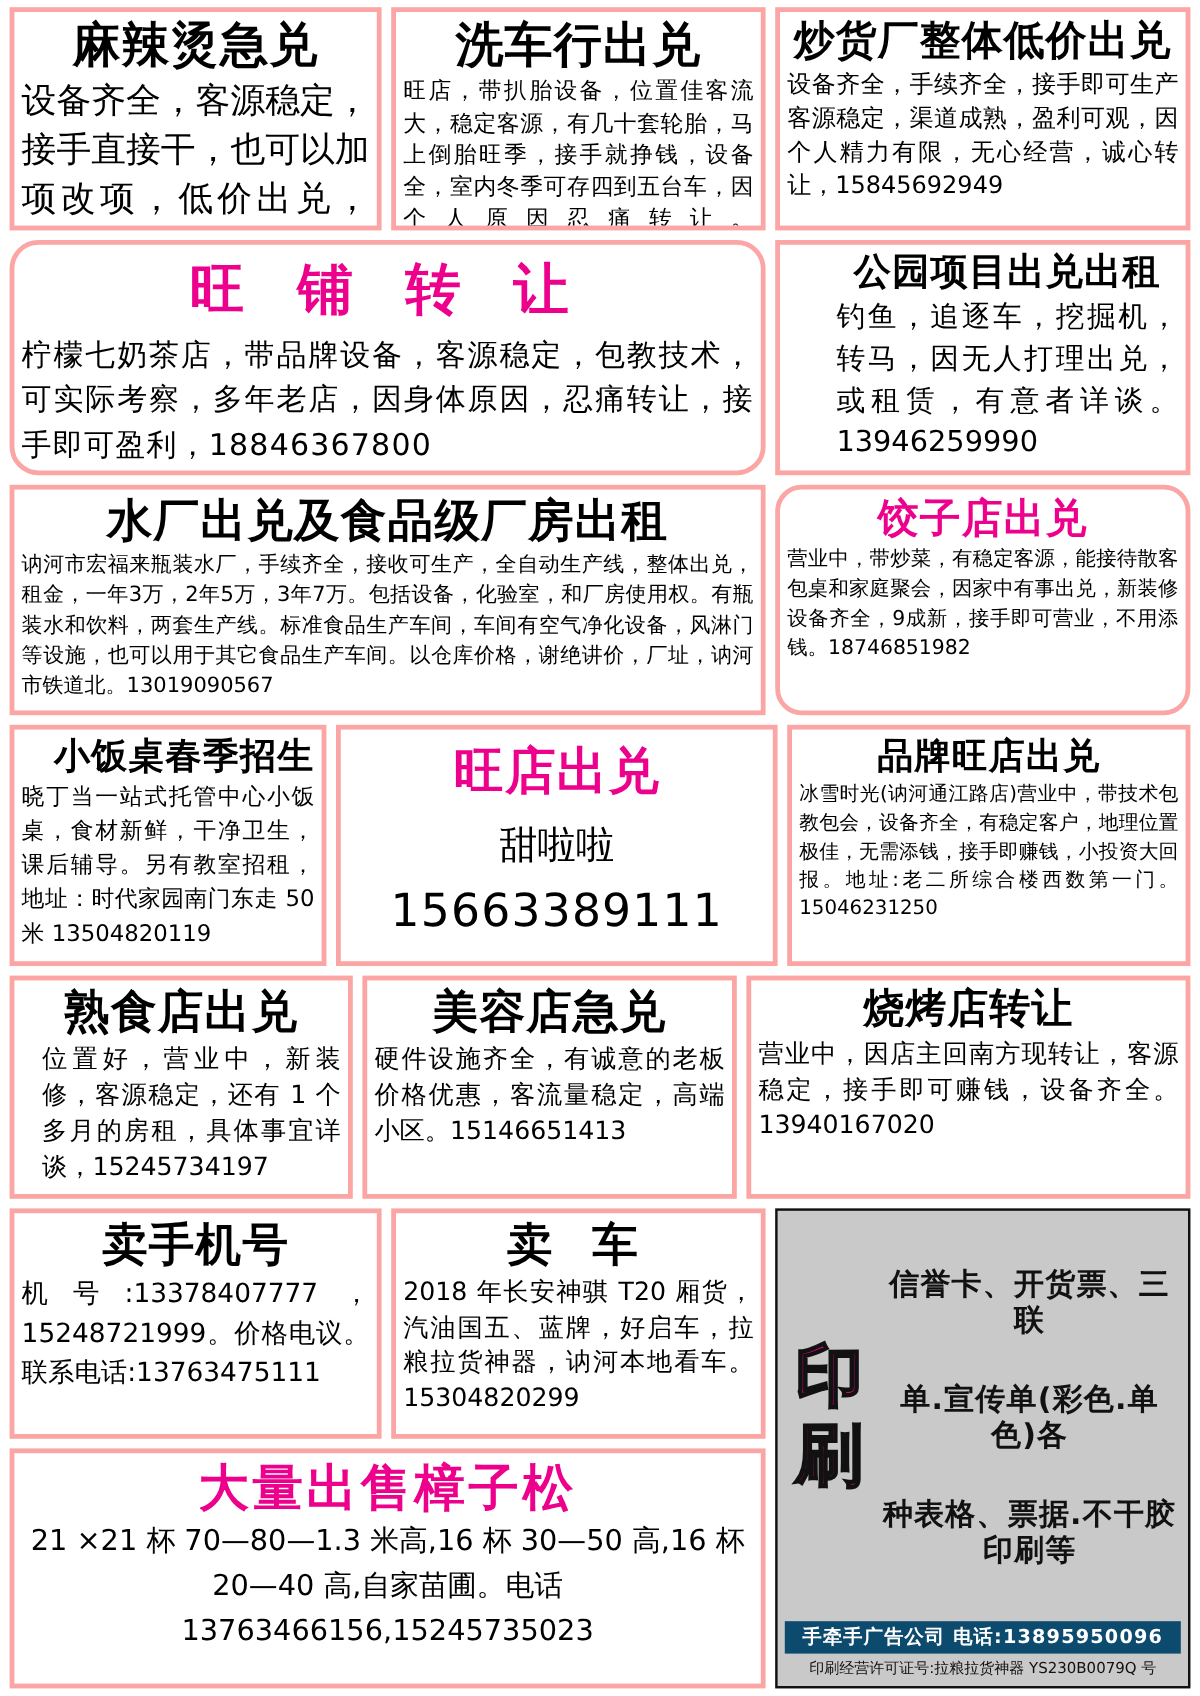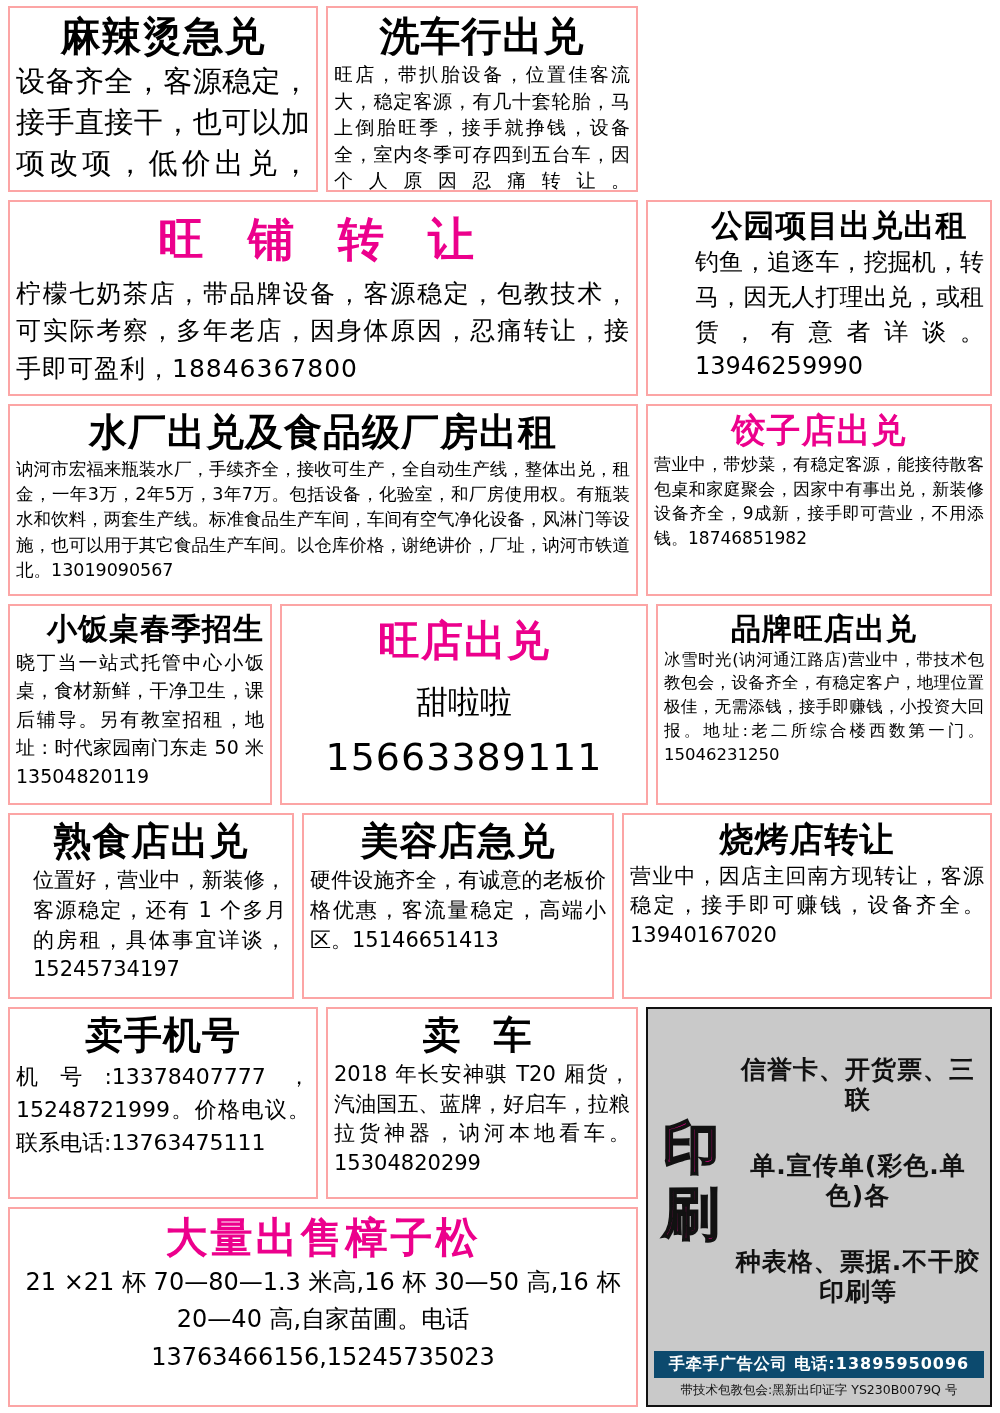--- a/index.html
+++ b/index.html
@@ -12,21 +12,21 @@
   }
   .page{
     width:1000px;height:1413px;
     box-sizing:border-box;
     padding:6px 8px;
     display:flex;flex-direction:column;
     gap:8px;
   }
   .row{display:flex;gap:8px;}
   .ad{
-    border:2px solid #fca5a5;
+    border:4px solid #fca5a5;
     box-sizing:border-box;
     padding:4px 6px;
     display:flex;flex-direction:column;
     justify-content:flex-start;
     overflow:hidden;
     background:#fff;
   }
   .title{
     font-weight:bold;
     text-align:center;
@@ -50,33 +50,33 @@
   .c-mala .body{font-size:29px;line-height:1.42;}
   .c-wash{width:312px;}
   .c-wash .title{font-size:40px;}
   .c-wash .body{font-size:19px;line-height:1.4;}
   .c-chao{flex:1;}
   .c-chao .title{font-size:34px;}
   .c-chao .body{font-size:20px;line-height:1.4;}
 
   
   .r2{height:196px;}
-  .c-wang{width:630px;}
+  .c-wang{width:630px;border-radius:24px;}
   .c-wang .title{font-size:46px;letter-spacing:14px;margin:8px 0 10px 0;}
   .c-wang .body{font-size:25px;line-height:1.5;letter-spacing:1px;}
   .c-park{flex:1;padding-left:47px;}
   .c-park .title{font-size:31px;}
   .c-park .body{font-size:24px;line-height:1.45;}
 
   
   .r3{height:192px;}
   .c-water{width:630px;}
   .c-water .title{font-size:38px;}
   .c-water .body{font-size:17.5px;line-height:1.45;}
-  .c-jiao{flex:1;}
+  .c-jiao{flex:1;border-radius:22px;}
   .c-jiao .title{font-size:34px;}
   .c-jiao .body{font-size:17px;line-height:1.45;}
 
   
   .r4{height:202px;}
   .c-xiao{width:264px;align-items:flex-end;}
   .c-xiao .title{font-size:30px;}
   .c-xiao .body{font-size:19px;line-height:1.5;}
   .c-wangdian{width:368px;display:flex;flex-direction:column;align-items:center;justify-content:flex-start;}
   .c-wangdian .title{font-size:42px;margin-top:8px;}
@@ -159,20 +159,24 @@
 
   <div class="row r1">
     <div class="ad c-mala">
       <div class="title">麻辣烫急兑</div>
       <div class="body">设备齐全，客源稳定，接手直接干，也可以加项改项，低价出兑，13351618177</div>
     </div>
     <div class="ad c-wash">
       <div class="title">洗车行出兑</div>
       <div class="body">旺店，带扒胎设备，位置佳客流大，稳定客源，有几十套轮胎，马上倒胎旺季，接手就挣钱，设备全，室内冬季可存四到五台车，因个人原因忍痛转让。18686955670</div>
     </div>
+    <div class="ad c-chao">
+      <div class="title">炒货厂整体低价出兑</div>
+      <div class="body">设备齐全，手续齐全，接手即可生产 客源稳定，渠道成熟，盈利可观，因个人精力有限，无心经营，诚心转让，15845692949</div>
+    </div>
   </div>
 
   <div class="row r2">
     <div class="ad c-wang">
       <div class="title pink">旺 铺 转 让</div>
       <div class="body">柠檬七奶茶店，带品牌设备，客源稳定，包教技术，可实际考察，多年老店，因身体原因，忍痛转让，接手即可盈利，18846367800</div>
     </div>
     <div class="ad c-park">
       <div class="title">公园项目出兑出租</div>
       <div class="body">钓鱼，追逐车，挖掘机，转马，因无人打理出兑，或租赁，有意者详谈。13946259990</div>
@@ -245,17 +249,17 @@
           <span>印</span>
           <span>刷</span>
         </div>
         <div class="print-lines">
           <div>信誉卡、开货票、三联</div>
           <div>单.宣传单(彩色.单色)各</div>
           <div>种表格、票据.不干胶印刷等</div>
         </div>
       </div>
       <div class="print-company">手牵手广告公司  电话:13895950096</div>
-      <div class="print-license">带技术包教包会:黑新出印证字 YS230B0079Q 号</div>
+      <div class="print-license">印刷经营许可证号:拉粮拉货神器 YS230B0079Q 号</div>
     </div>
   </div>
 
 </div>
 
 </body></html>

